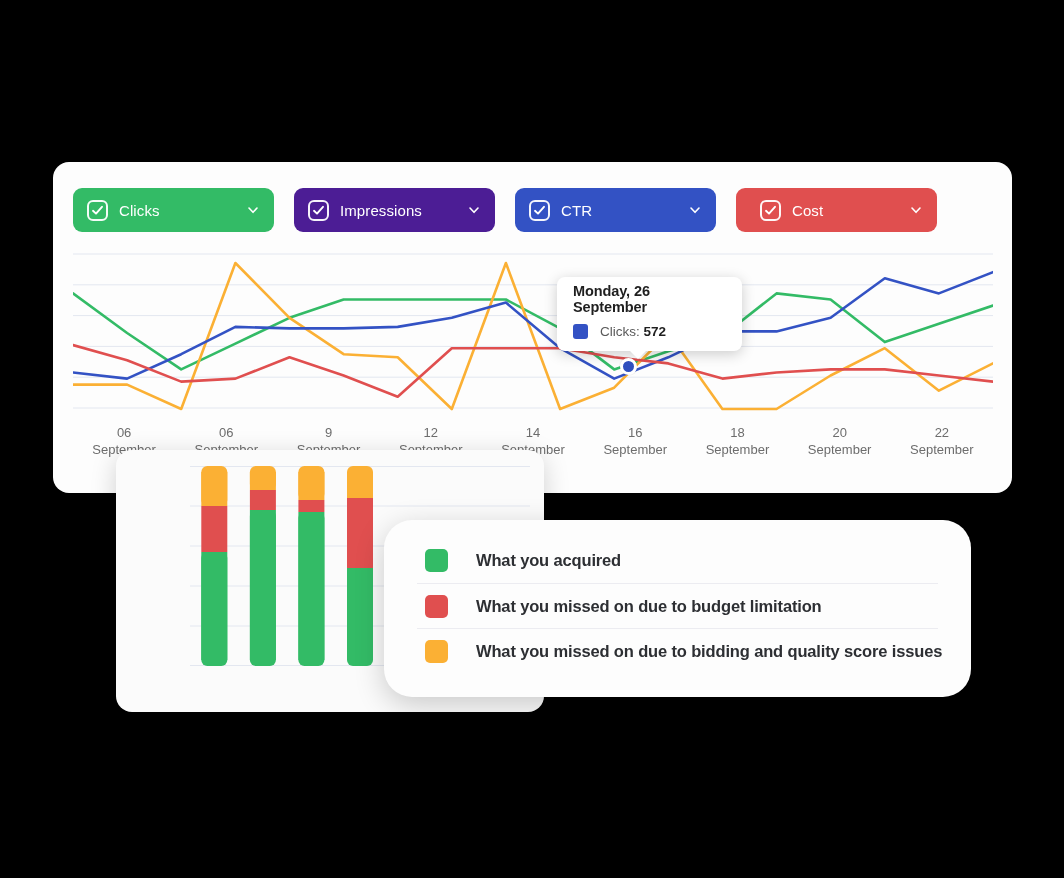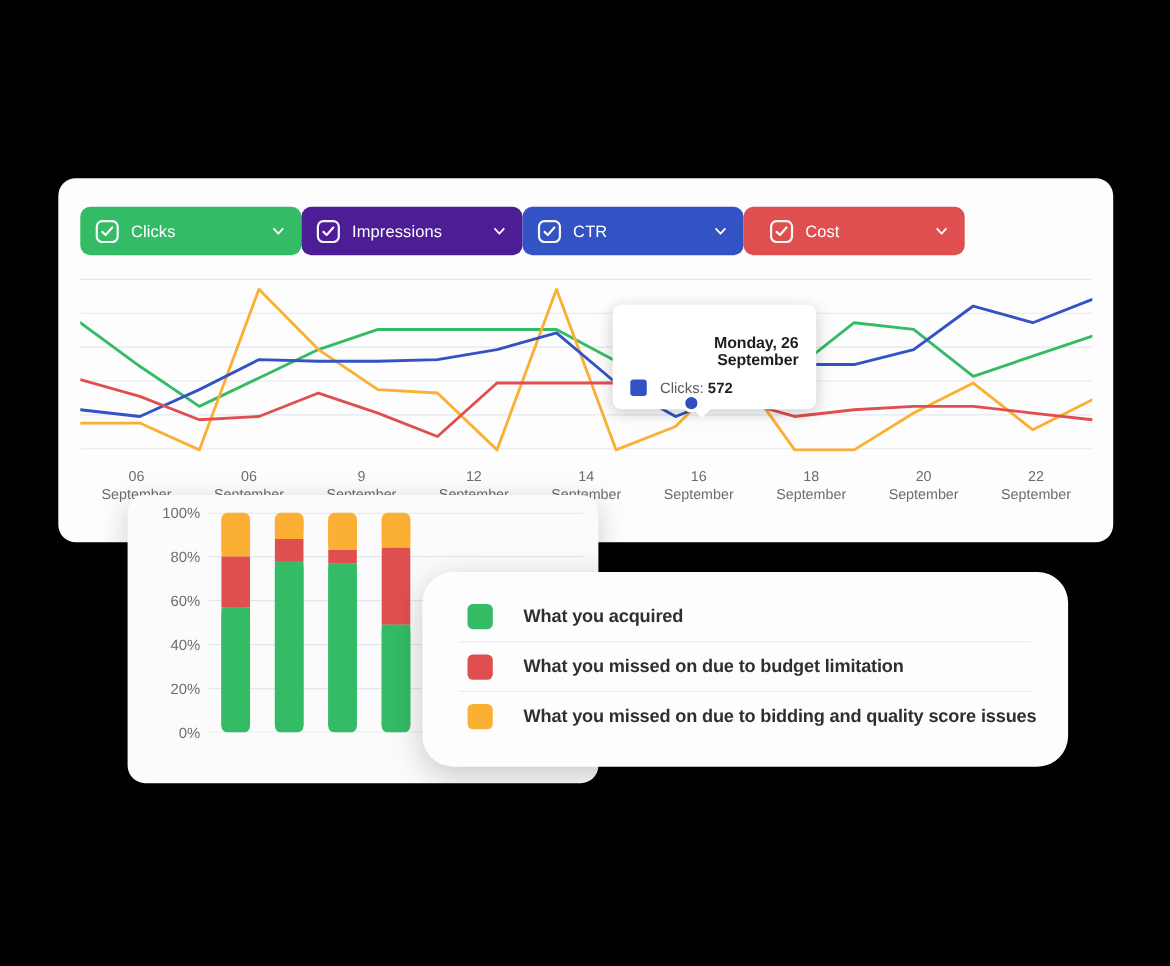--- a/index.html
+++ b/index.html
@@ -15,21 +15,21 @@
   .main-card {
     position: absolute;
     left: 53px; top: 162px;
     width: 959px; height: 331px;
     background: #fdfdfd;
     border-radius: 16px;
     box-shadow: 0 6px 24px rgba(0,0,0,0.18);
   }
 
   
-  .pill-row { position: absolute; left: 20px; top: 26px; display: flex; }
+  .pill-row { position: absolute; left: 20px; top: 26px; display: flex; gap: 20px; }
   .pill {
     width: 201px; height: 44px;
     border-radius: 9px;
     display: flex; align-items: center;
     padding: 0 14px;
     color: #ffffff;
     cursor: pointer;
     position: relative;
   }
   .pill .cbox {
@@ -77,23 +77,22 @@
   .xtick .m { }
 
   
   .tooltip {
     position: absolute;
     left: 557px; top: 277px;
     width: 185px;
     background: #ffffff;
     border-radius: 8px;
     box-shadow: 0 3px 14px rgba(0,0,0,0.20);
-    padding: 27px 16px 12px 16px;
+    padding: 6px 16px 12px 16px;
     z-index: 30;
-    text-align: right;
   }
   .tt-title { font-size: 14.5px; font-weight: bold; color: #1f1f1f; letter-spacing: -.1px; }
   .tt-row { display: flex; align-items: center; margin-top: 9px; }
   .tt-swatch { width: 15px; height: 15px; border-radius: 3px; flex: 0 0 auto; }
   .tt-text { margin-left: 12px; font-size: 13.5px; color: #5a5a5a; }
   .tt-text b { color: #1f1f1f; }
   .tt-arrow {
     position: absolute; left: 72px; bottom: -8px;
     width: 0; height: 0;
     border-left: 9px solid transparent;
@@ -295,28 +294,20 @@
       <span class="tt-text">
         <span>Clicks:</span>
         <b>572</b>
       </span>
     </div>
     <div class="tt-arrow"></div>
   </div>
   <div class="tt-dot"></div>
 
   <div class="bar-card">
-    <div class="bar-ylabels" id="bar-yaxis">
-        <div class="bar-ylabel" style="top: 0px;">100%</div>
-        <div class="bar-ylabel" style="top: 40px;">80%</div>
-        <div class="bar-ylabel" style="top: 80px;">60%</div>
-        <div class="bar-ylabel" style="top: 120px;">40%</div>
-        <div class="bar-ylabel" style="top: 160px;">20%</div>
-        <div class="bar-ylabel" style="top: 200px;">0%</div>
-      </div>
     <div class="bar-plot">
       <svg id="bar-svg" viewBox="0 0 340 200" preserveAspectRatio="none">
           <line x1="0" y1="0.5" x2="340" y2="0.5" stroke="#e3e7f0" stroke-width="1"></line>
           <line x1="0" y1="40" x2="340" y2="40" stroke="#e3e7f0" stroke-width="1"></line>
           <line x1="0" y1="80" x2="340" y2="80" stroke="#e3e7f0" stroke-width="1"></line>
           <line x1="0" y1="120" x2="340" y2="120" stroke="#e3e7f0" stroke-width="1"></line>
           <line x1="0" y1="160" x2="340" y2="160" stroke="#e3e7f0" stroke-width="1"></line>
           <line x1="0" y1="199.5" x2="340" y2="199.5" stroke="#e3e7f0" stroke-width="1"></line>
           <g>
             <rect x="11.3" y="0.0" width="26" height="40.0" fill="#fbb034" rx="6"></rect>

